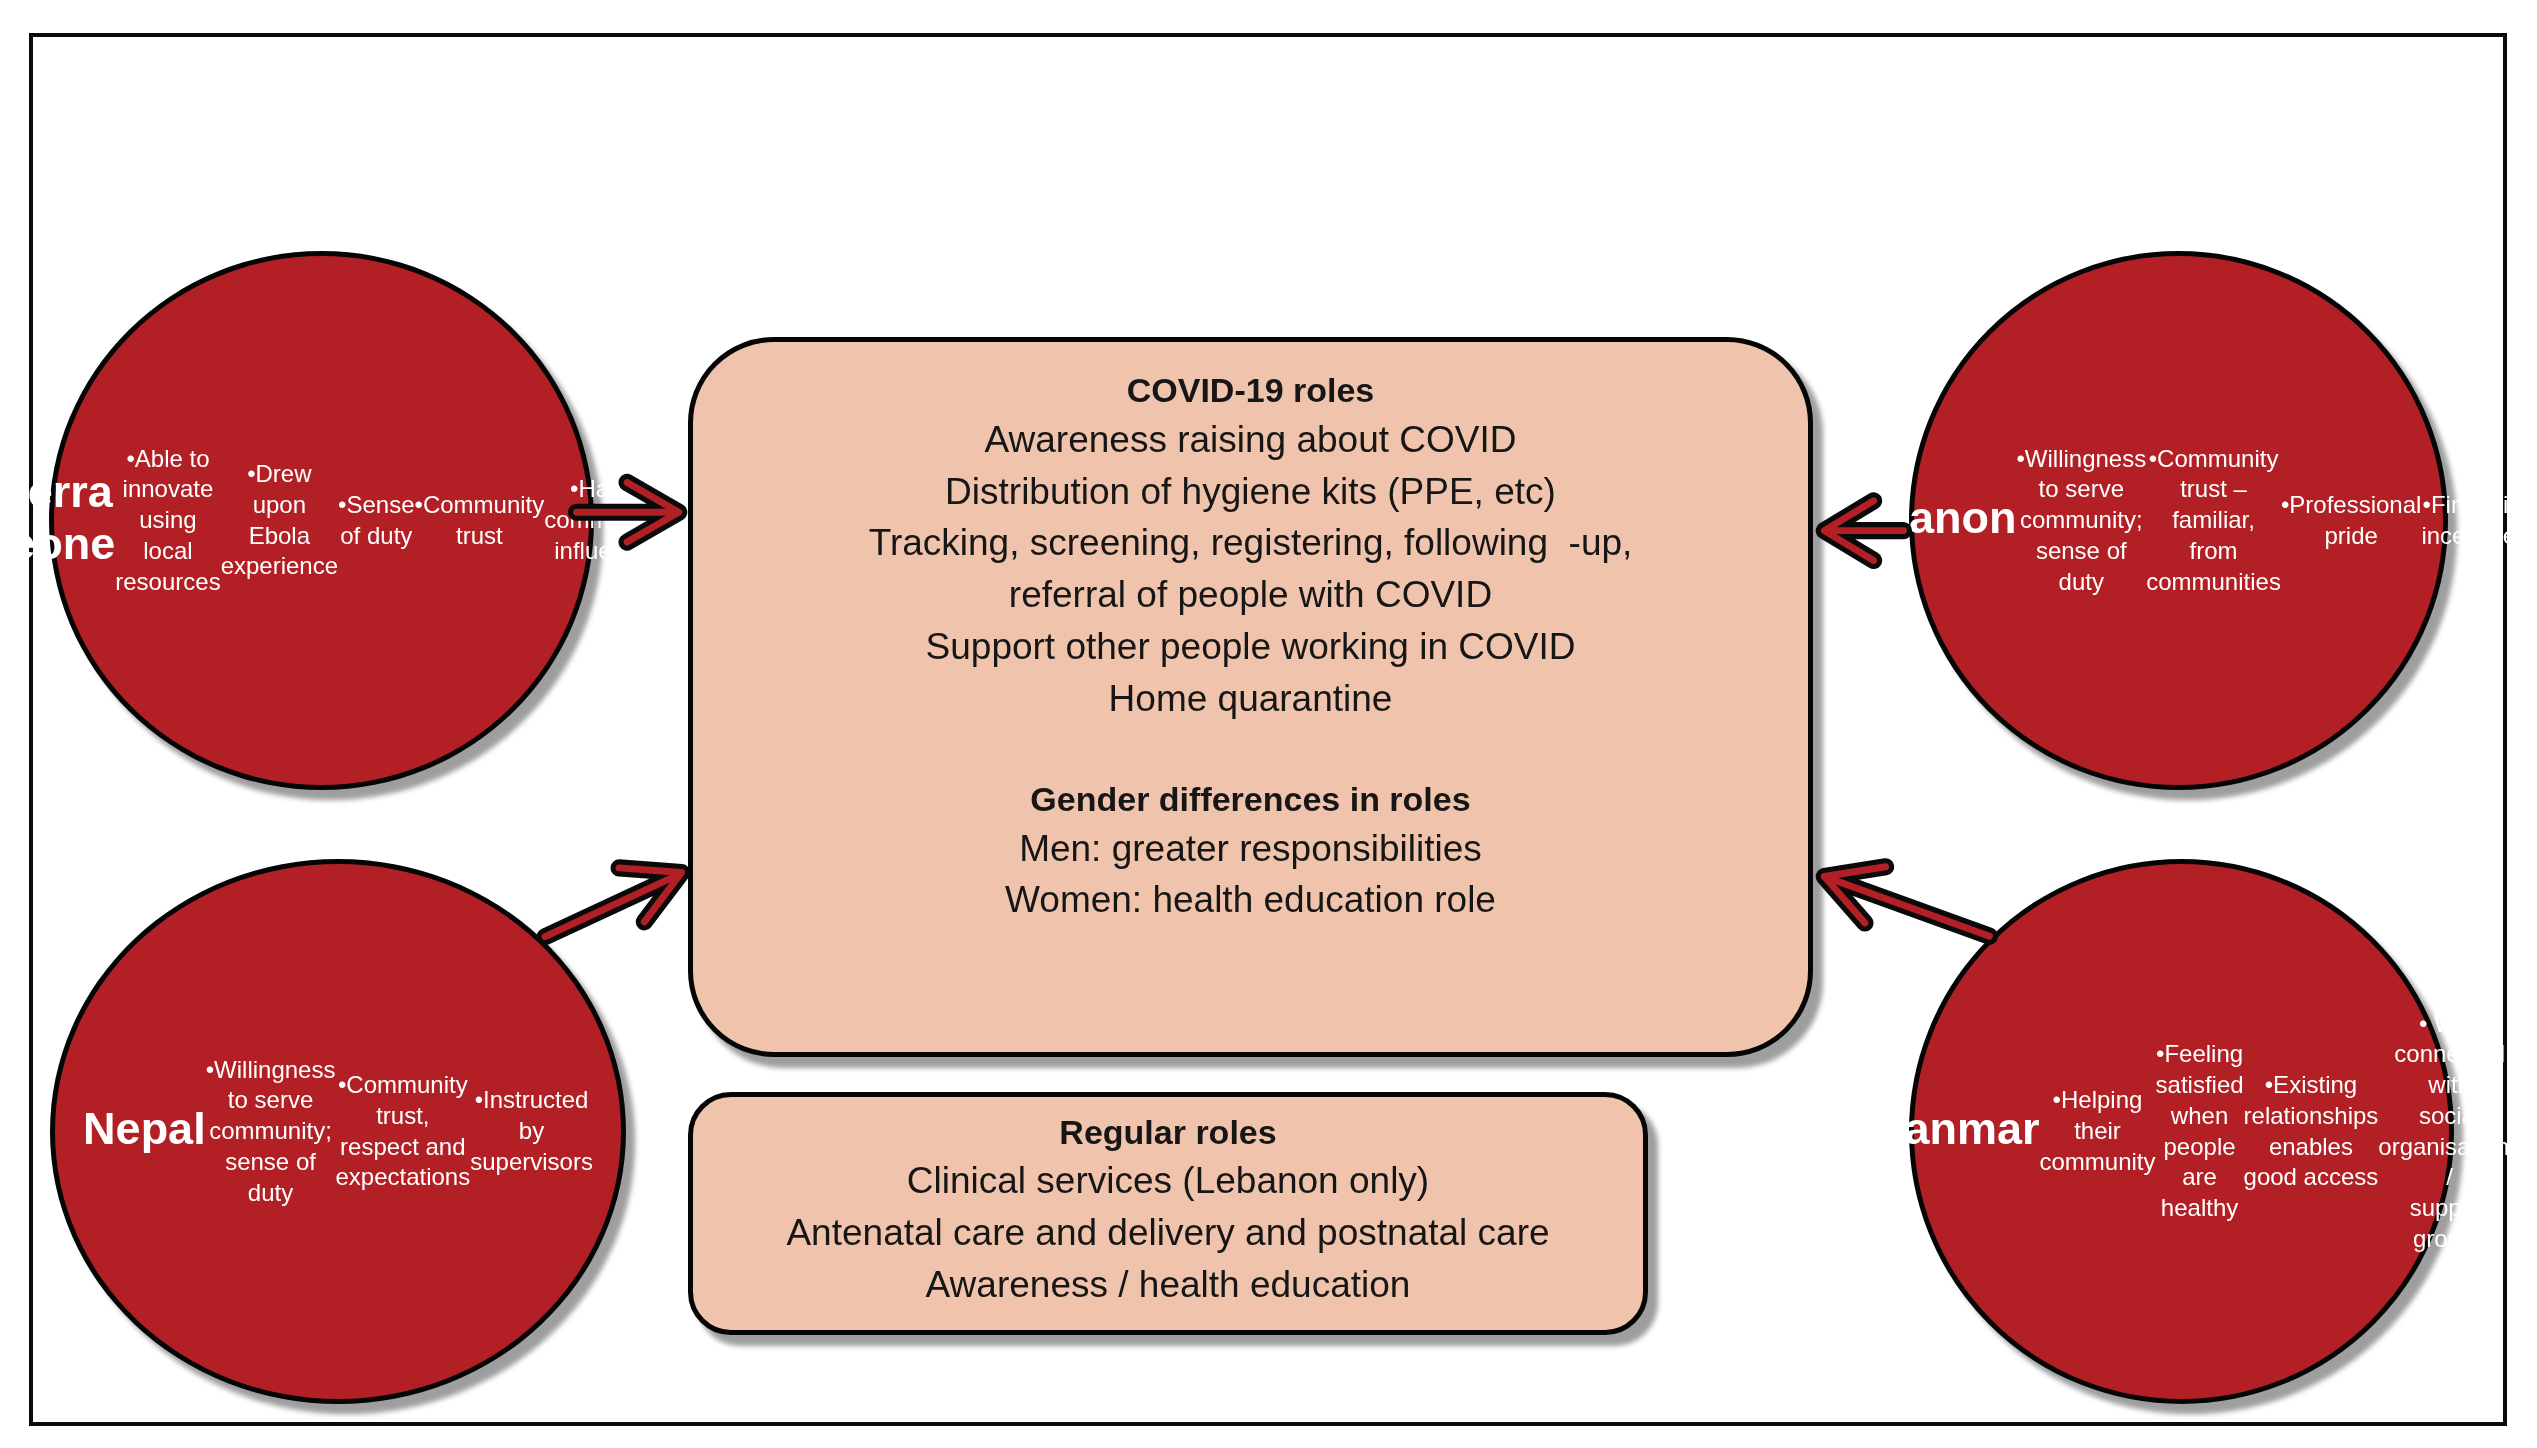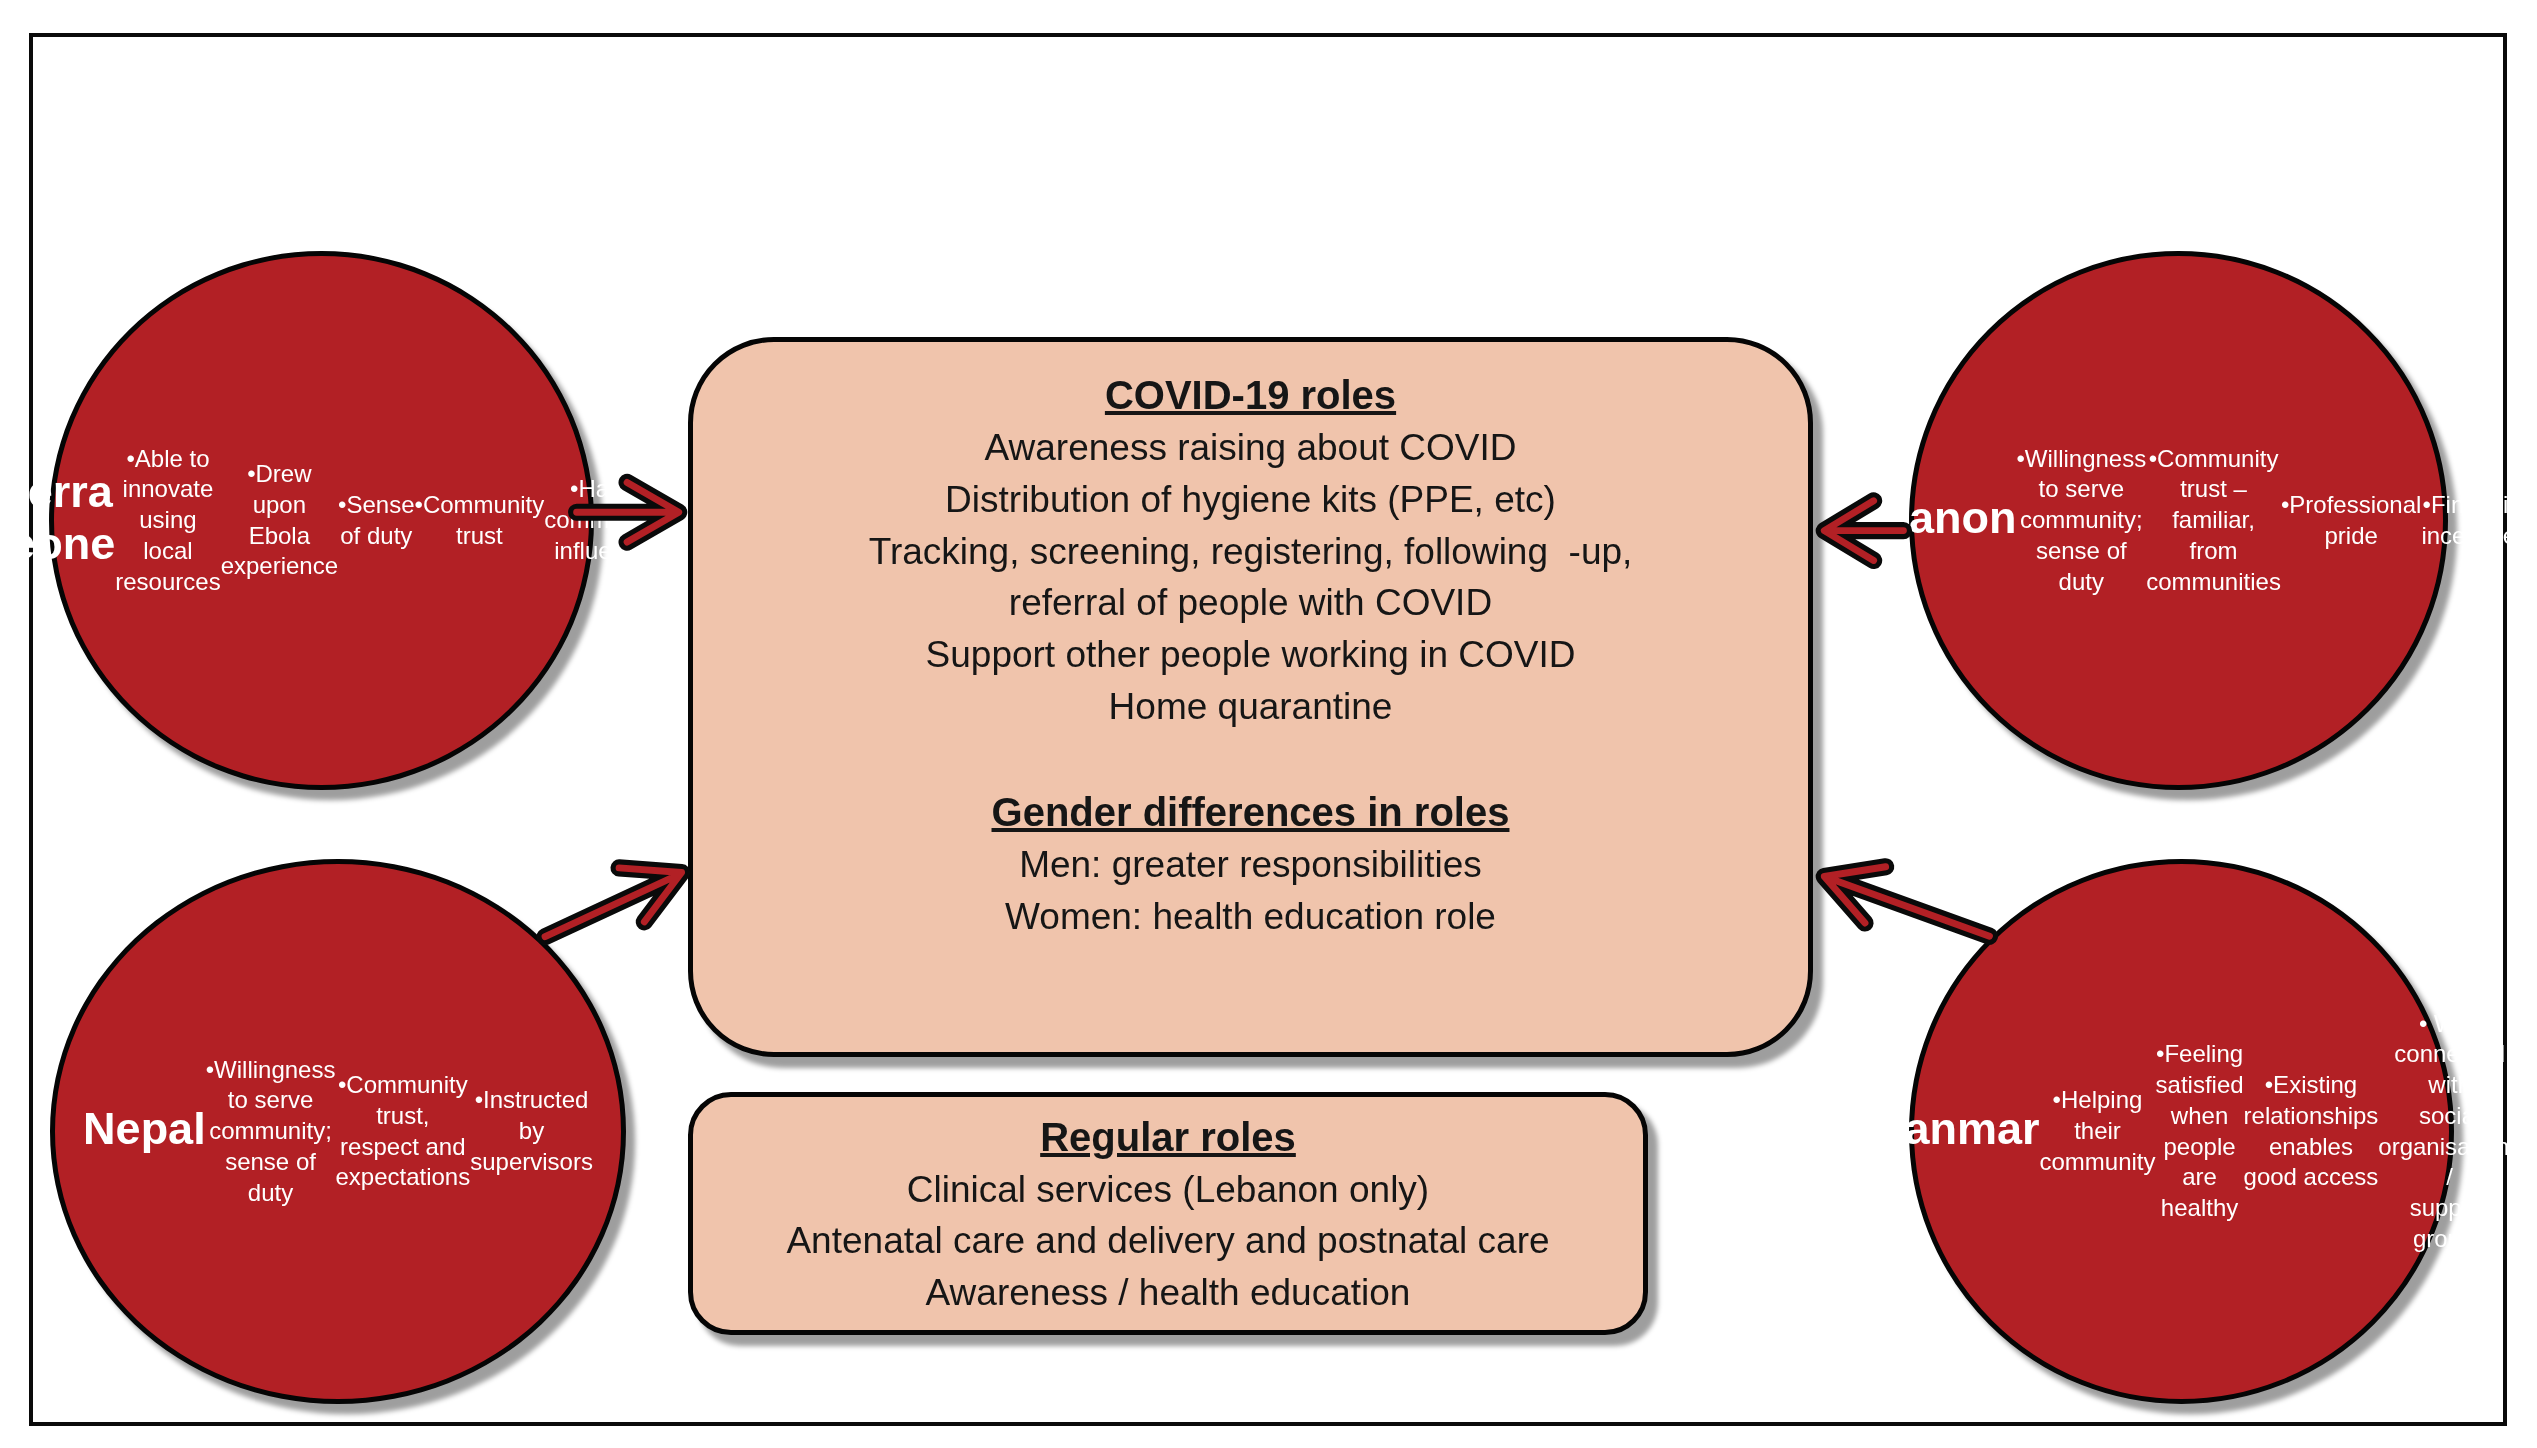--- a/index.html
+++ b/index.html
@@ -75,24 +75,23 @@
   }
   .box.regular {
     left: 688px;
     top: 1092px;
     width: 960px;
     height: 243px;
     border-radius: 43px;
     padding-top: 12.6px;
   }
   .b-title {
-    font-size: 40px;
+    font-size: 34px;
     font-weight: bold;
     line-height: 1.35;
-    text-decoration: underline;
   }
   .b-title.gender {
     margin-top: 52px;
   }
   .b-line {
     font-size: 37px;
     line-height: 1.4;
     white-space: pre-line;
   }
   

